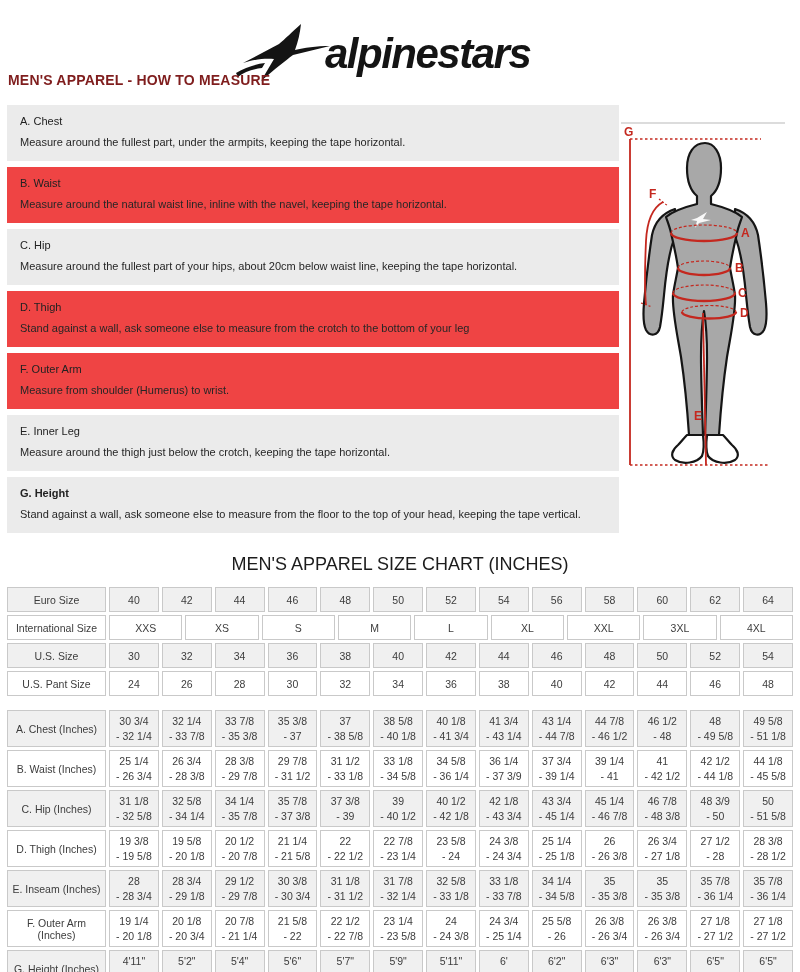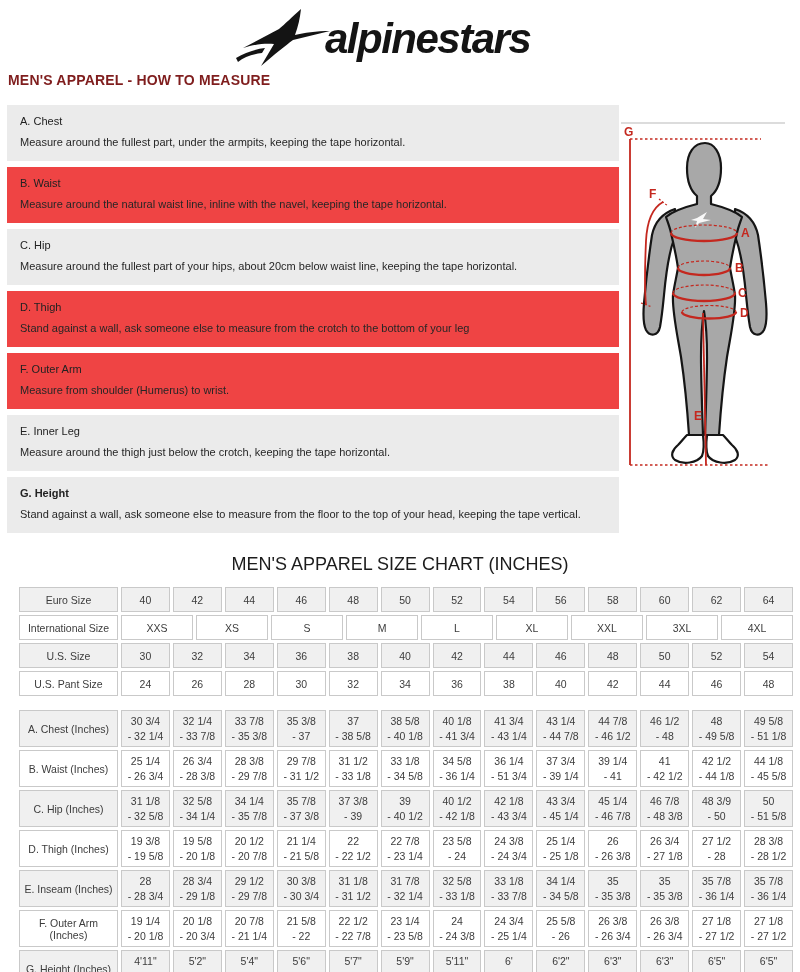--- a/index.html
+++ b/index.html
@@ -4,21 +4,21 @@
 <style>
   * { box-sizing: border-box; }
   html, body { margin: 0; padding: 0; background: #fff; }
   body {
     width: 800px; height: 972px; overflow: hidden;
     font-family: "Liberation Sans", sans-serif; color: #222;
   }
   .page { padding: 0 7px; }
 
   
-  .logo-row { display: flex; justify-content: center; padding-top: 23px; height: 66px; align-items: flex-end; }
+  .logo-row { display: flex; justify-content: center; padding-top: 23px; height: 66px; }
 
   
   .howto-heading {
     font-size: 14px; font-weight: bold; color: #7f1d1d;
     letter-spacing: .2px; margin: 6px 0 17px 1px;
   }
 
   
   .measure-flex { display: flex; align-items: flex-start; }
   .sections { flex: 1 1 auto; min-width: 0; }
@@ -37,21 +37,21 @@
 
   
   .chart { width: 100%; }
   .chart .row { display: flex; gap: 3px; margin-bottom: 3px; }
   .chart .cell {
     border: 1px solid #c9c9c9; background: #fff;
     display: flex; flex-direction: column; align-items: center; justify-content: center;
     font-size: 10.5px; color: #3c3c3c; text-align: center;
   }
   .chart .row.shaded .cell { background: #f0f0f0; }
-  .chart .cell.label { flex: 0 0 99px; margin-left: 12px; }
+  .chart .cell.label { flex: 0 0 99px; }
   .chart .cell.val { flex: 1 1 0; min-width: 0; }
   .chart .row.hdr .cell { height: 25px; }
   .chart .row.meas .cell { height: 37px; }
   .chart .cell .ln { line-height: 15px; white-space: nowrap; }
   .tbl-gap { height: 11px; }
 </style>
 </head>
 <body>
 
 <div class="page">
@@ -309,21 +309,21 @@
         <div class="cell val">
           <div class="ln">33 1/8</div>
           <div class="ln">- 34 5/8</div>
         </div>
         <div class="cell val">
           <div class="ln">34 5/8</div>
           <div class="ln">- 36 1/4</div>
         </div>
         <div class="cell val">
           <div class="ln">36 1/4</div>
-          <div class="ln">- 51 3/4</div>
+          <div class="ln">- 37 3/9</div>
         </div>
         <div class="cell val">
           <div class="ln">37 3/4</div>
           <div class="ln">- 39 1/4</div>
         </div>
         <div class="cell val">
           <div class="ln">39 1/4</div>
           <div class="ln">- 41</div>
         </div>
         <div class="cell val">

